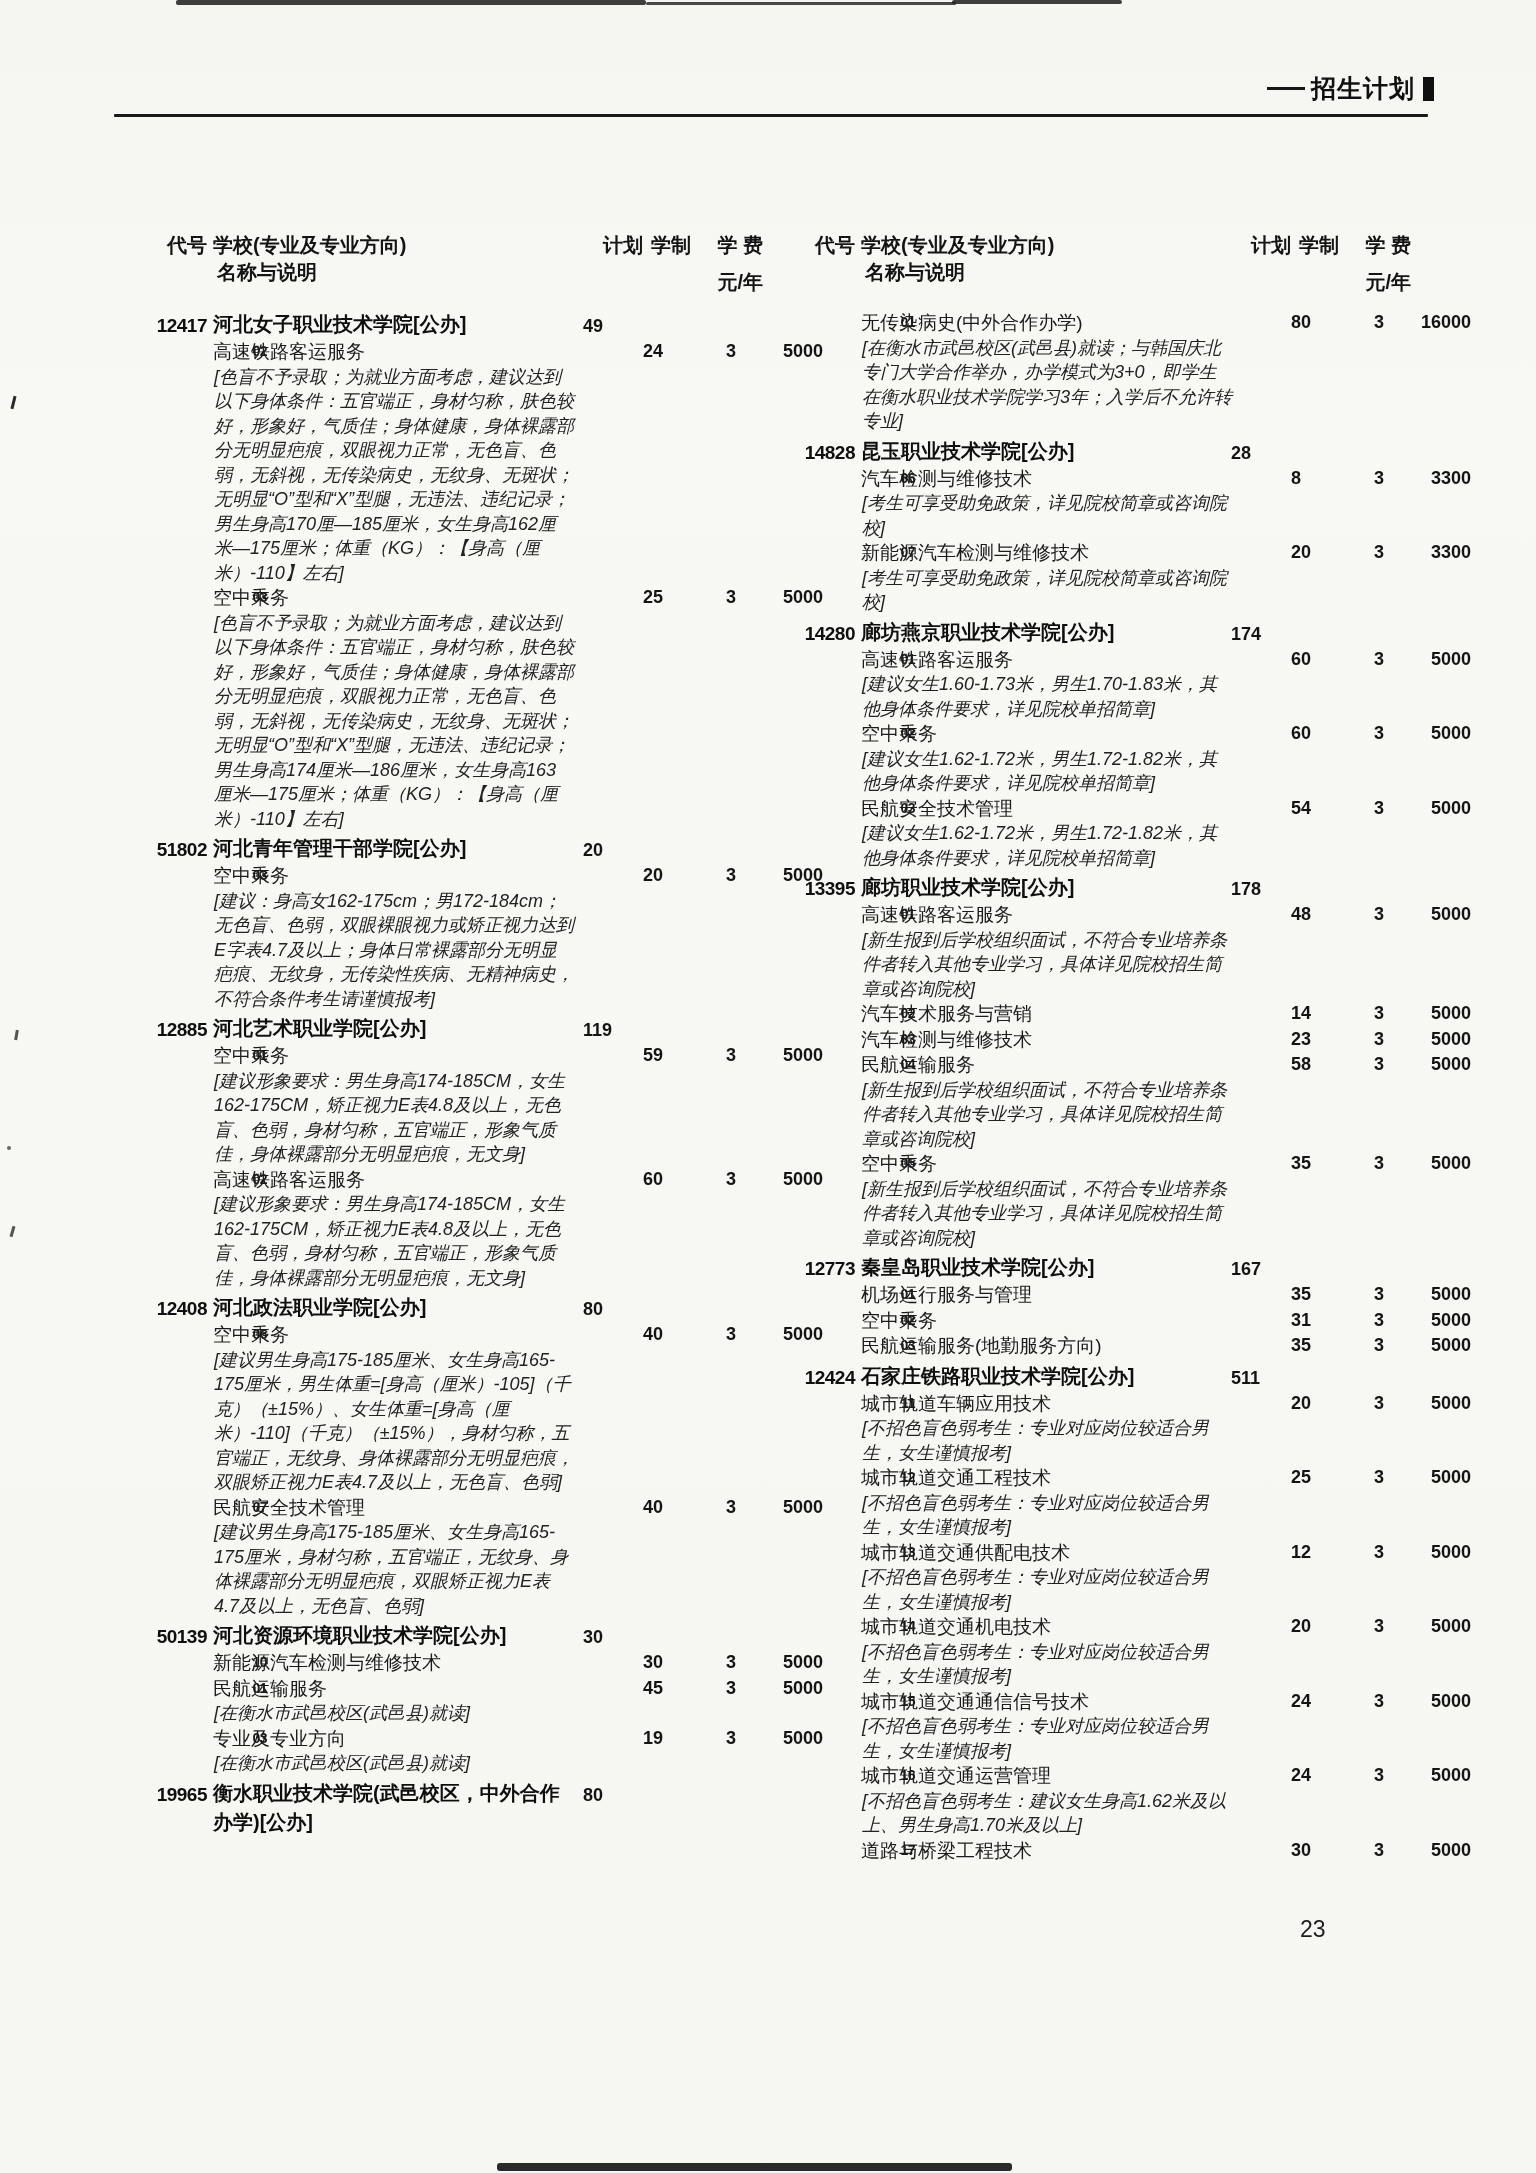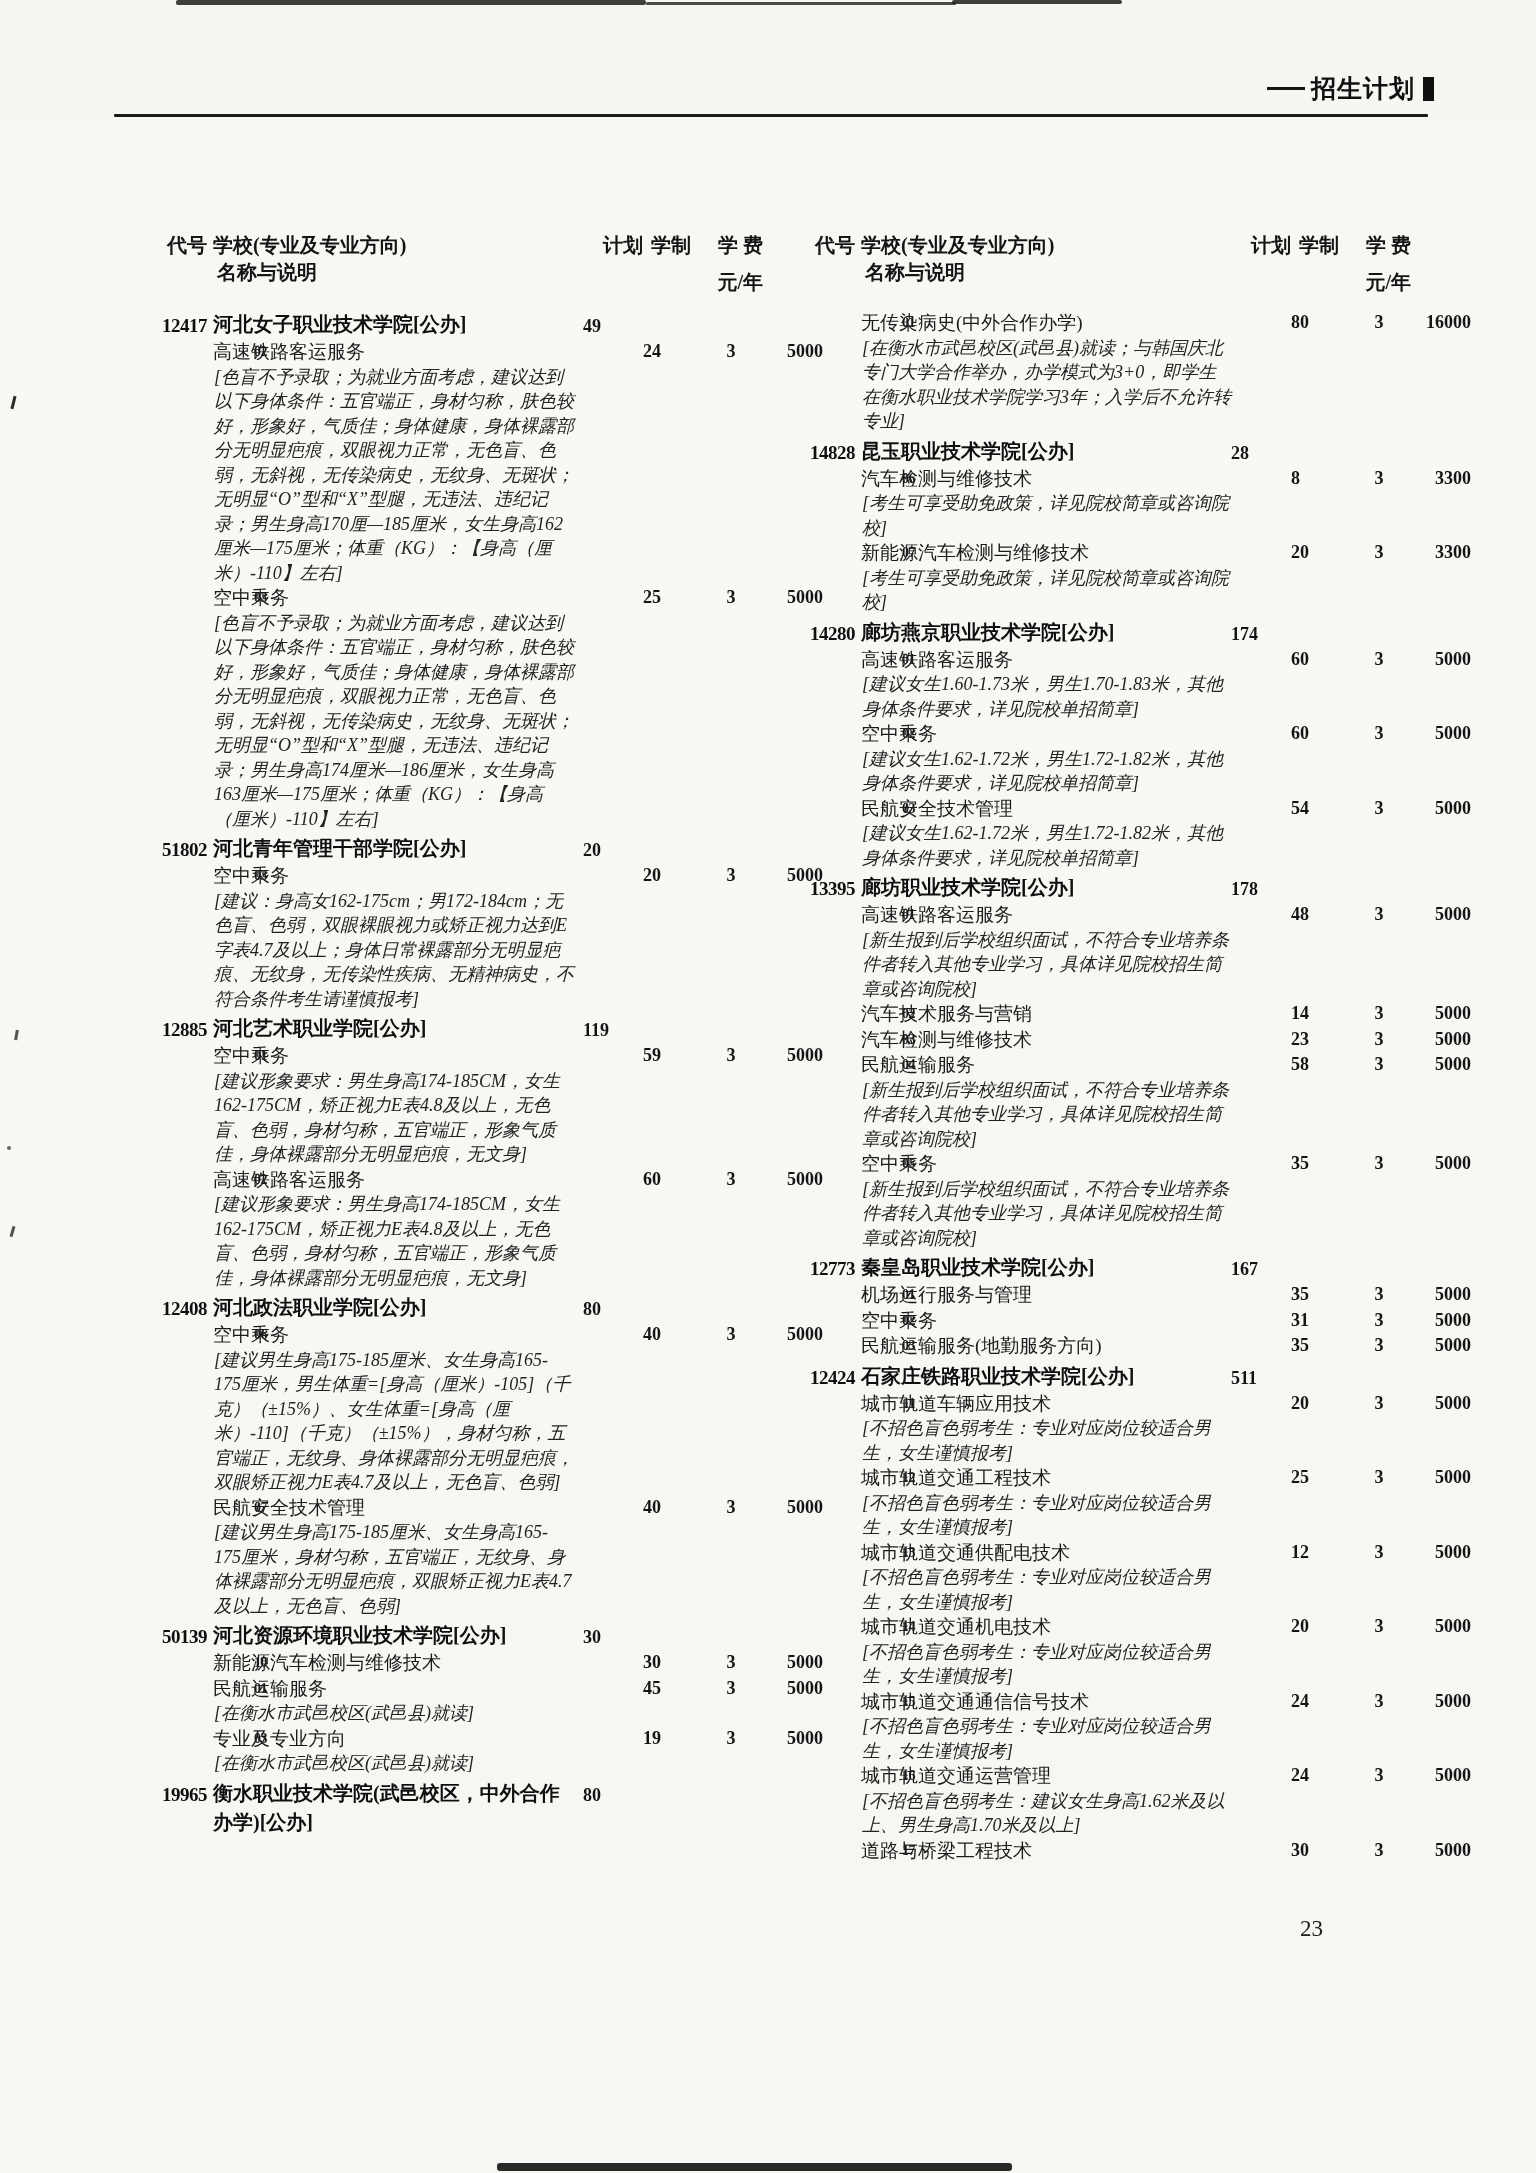--- a/index.html
+++ b/index.html
@@ -1,21 +1,21 @@
 <!DOCTYPE html>
 <html><head>
 <meta charset="utf-8">
 <style>
   html,body{margin:0;padding:0;}
   .page{
     position:relative;
     width:1536px;
     height:2173px;
     background:linear-gradient(180deg,#f5f5f2 0%, #f8f8f5 18%, #f7f7f4 55%, #f6f6f3 100%);
-    font-family:Liberation Serif, serif;
+    font-family:Liberation Sans, sans-serif;
     color:#1b1b1b;
     overflow:hidden;
   }
   
   .scan-smudge{position:absolute;background:#1d1d1d;border-radius:2px;}
   .smudge-top1{left:176px;top:0;width:470px;height:5px;opacity:.85;}
   .smudge-top2{left:646px;top:2px;width:310px;height:3px;opacity:.8;}
   .smudge-top3{left:952px;top:0;width:170px;height:4px;opacity:.85;}
   .smudge-bottom{left:497px;top:2163px;width:515px;height:8px;opacity:.95;border-radius:3px;}
   .tickmark{position:absolute;background:#2a2a2a;}

